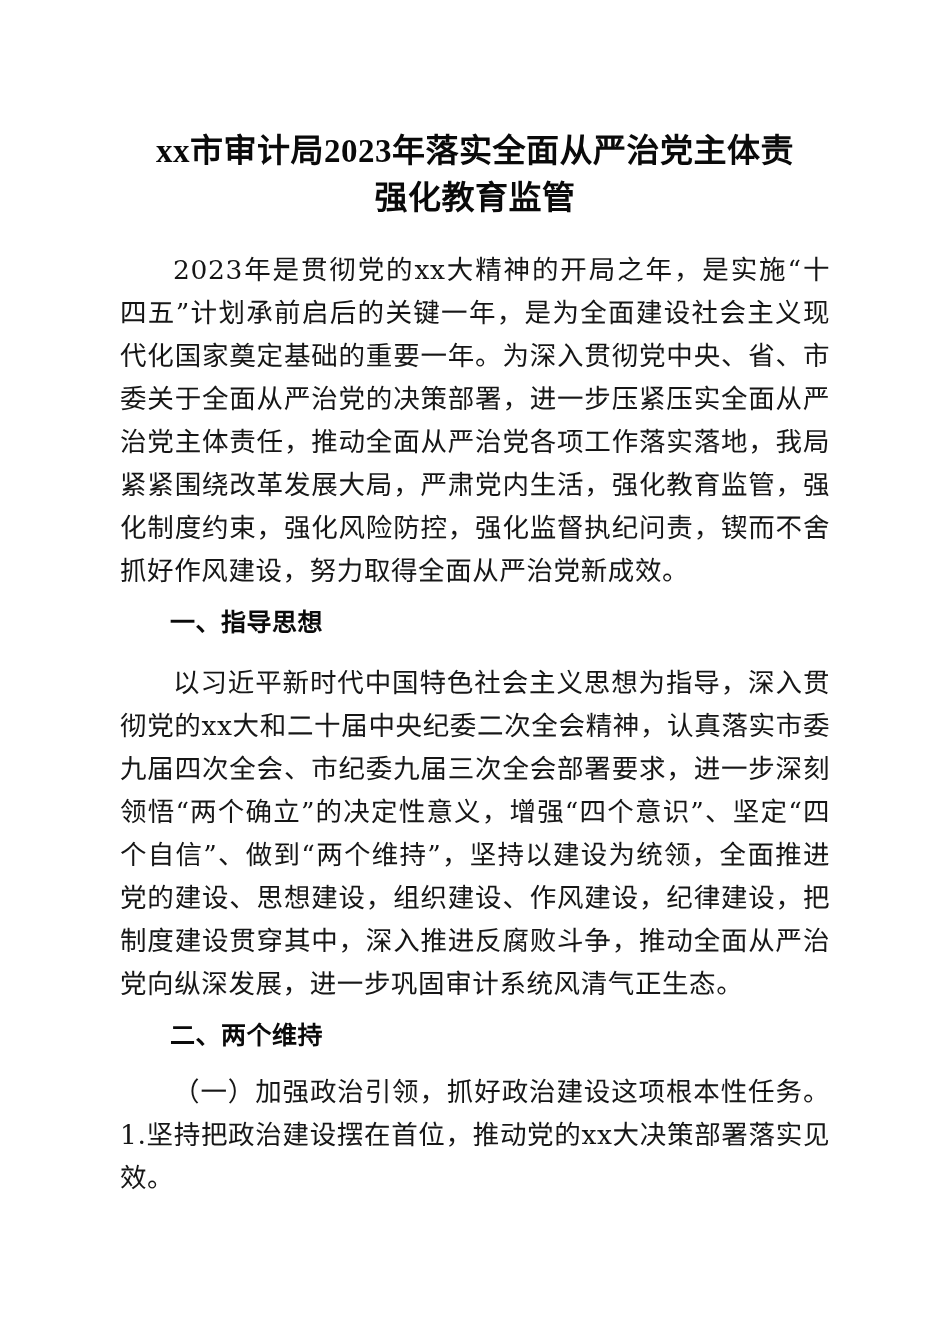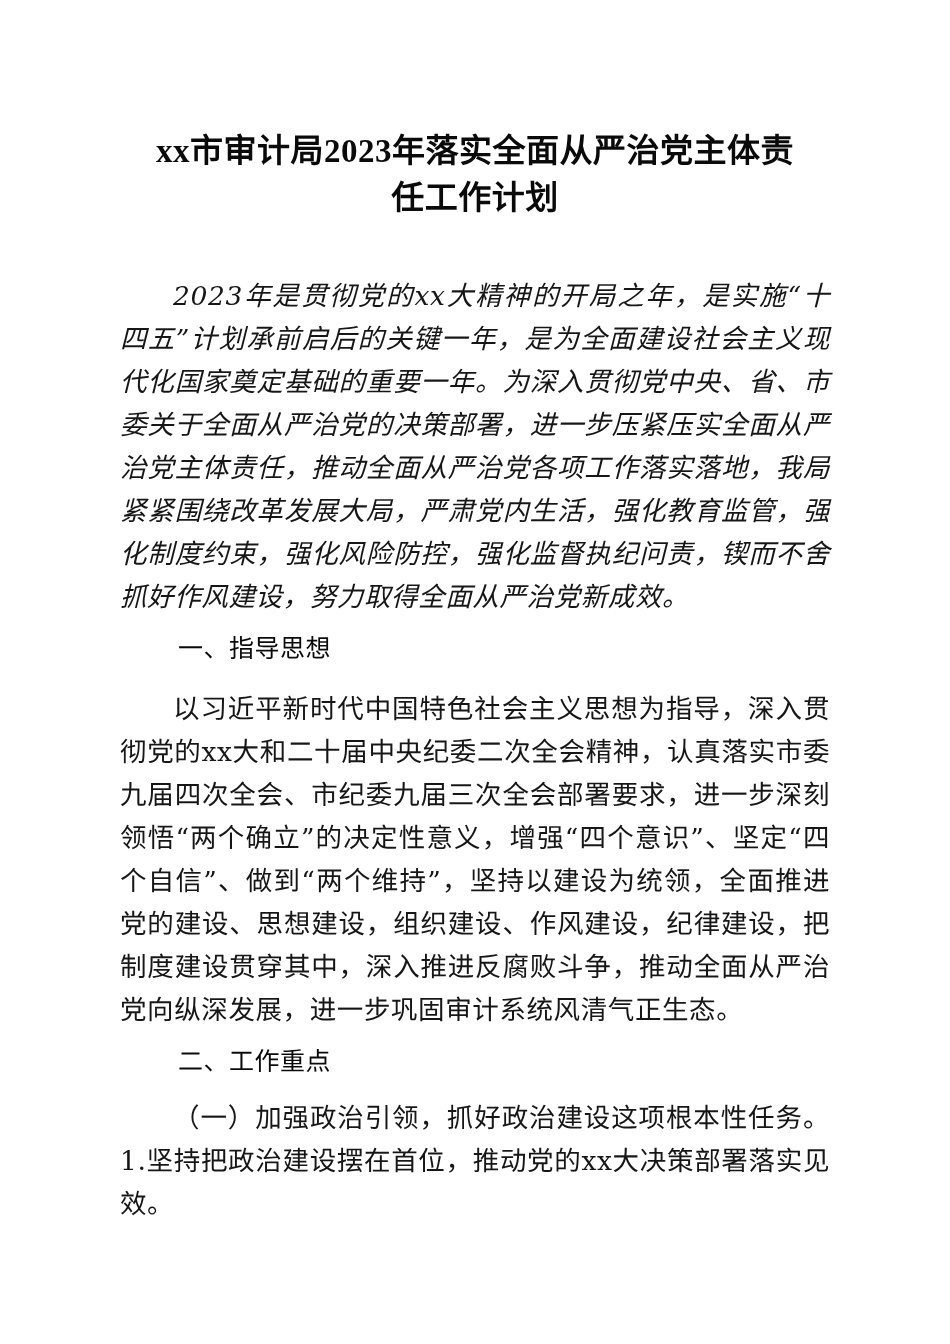--- a/index.html
+++ b/index.html
@@ -54,58 +54,57 @@
     font-size: 26.5px;
     line-height: 43px;
     text-align: justify;
     text-justify: inter-ideograph;
     text-indent: 2em;
     letter-spacing: 0.6px;
     color: #161616;
     font-weight: 400;
   }
   .para-lead {
-    margin-top: 52px;
-    font-style: italic;
+    margin-top: 26px;
   }
   .para-after-heading {
     margin-top: 17px;
   }
 
   
   .section-heading {
-    margin: 8px;
+    margin: 0;
     padding: 0;
     margin-top: 9px;
     margin-bottom: 3px;
     font-family: "DejaVu Sans", "Liberation Sans", sans-serif;
-    font-weight: normal;
+    font-weight: bold;
     font-size: 25px;
     line-height: 43px;
     letter-spacing: 0.5px;
     text-indent: 2em;
     text-align: left;
     color: #0a0a0a;
   }
 
   
   .para-tail {
     margin-top: 13px;
   }
 </style>
 </head>
 <body>
 
 <div class="page">
   <div class="content">
 
-    <h1 class="doc-title"><span>xx市审计局2023年落实全面从严治党主体责</span><br><span>任工作计划</span></h1>
+    <h1 class="doc-title"><span>xx市审计局2023年落实全面从严治党主体责</span><br><span>强化教育监管</span></h1>
 
     <p class="body-para para-lead">2023年是贯彻党的xx大精神的开局之年，是实施“十四五”计划承前启后的关键一年，是为全面建设社会主义现代化国家奠定基础的重要一年。为深入贯彻党中央、省、市委关于全面从严治党的决策部署，进一步压紧压实全面从严治党主体责任，推动全面从严治党各项工作落实落地，我局紧紧围绕改革发展大局，严肃党内生活，强化教育监管，强化制度约束，强化风险防控，强化监督执纪问责，锲而不舍抓好作风建设，努力取得全面从严治党新成效。</p>
 
     <h2 class="section-heading">一、指导思想</h2>
     <p class="body-para para-after-heading">以习近平新时代中国特色社会主义思想为指导，深入贯彻党的xx大和二十届中央纪委二次全会精神，认真落实市委九届四次全会、市纪委九届三次全会部署要求，进一步深刻领悟“两个确立”的决定性意义，增强“四个意识”、坚定“四个自信”、做到“两个维持”，坚持以建设为统领，全面推进党的建设、思想建设，组织建设、作风建设，纪律建设，把制度建设贯穿其中，深入推进反腐败斗争，推动全面从严治党向纵深发展，进一步巩固审计系统风清气正生态。</p>
 
-    <h2 class="section-heading">二、工作重点</h2>
+    <h2 class="section-heading">二、两个维持</h2>
     <p class="body-para para-after-heading para-tail">（一）加强政治引领，抓好政治建设这项根本性任务。1.坚持把政治建设摆在首位，推动党的xx大决策部署落实见效。</p>
 
   </div>
 </div>
 
 </body></html>

